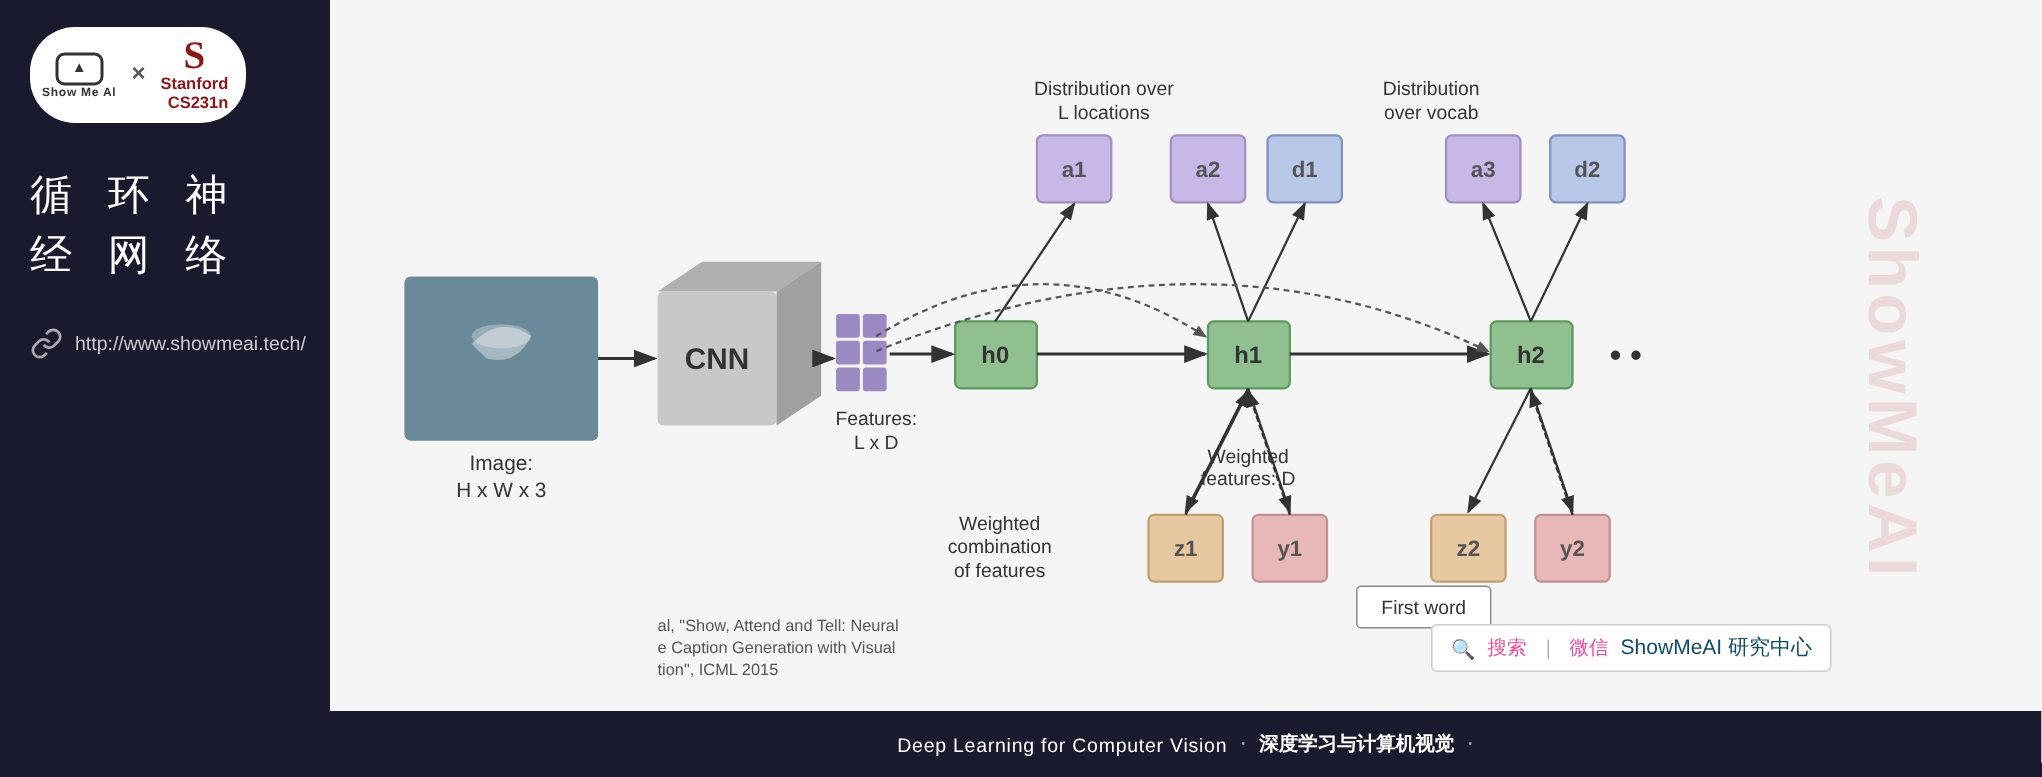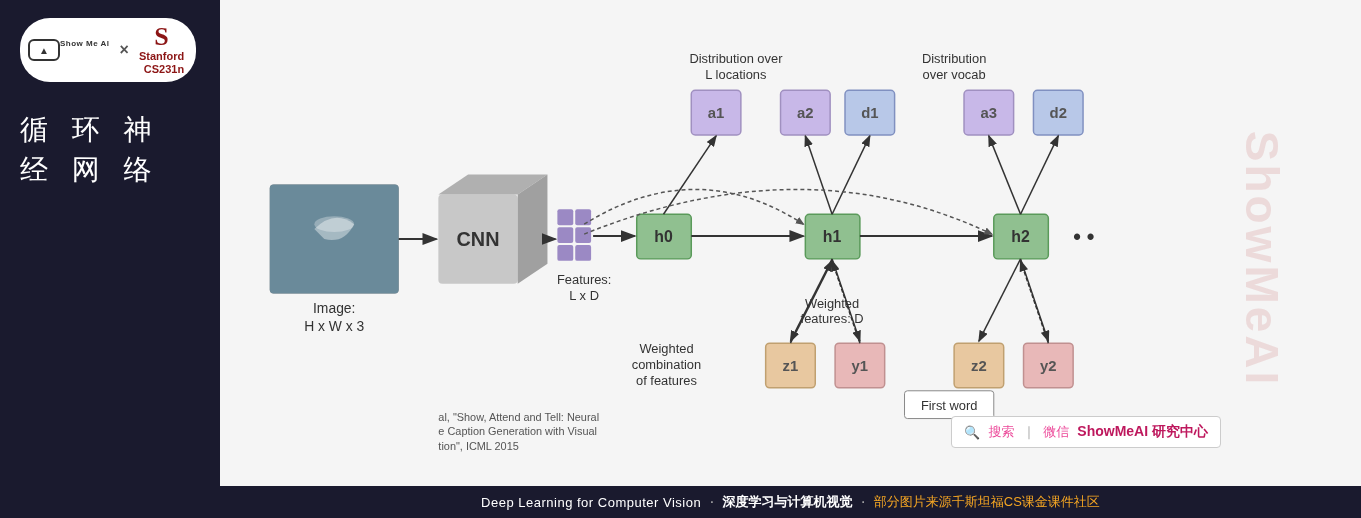--- a/index.html
+++ b/index.html
@@ -28,22 +28,22 @@
       display: flex;
       align-items: center;
       gap: 8px;
       background: white;
       border-radius: 30px;
       padding: 6px 12px 6px 8px;
       margin-bottom: 28px;
     }
     .showmeai-logo {
       display: flex;
-      flex-direction: row;
-      align-items: flex-start;
+      flex-direction: column;
+      align-items: center;
     }
     .logo-icon {
       width: 32px;
       height: 22px;
       border: 2px solid #333;
       border-radius: 6px;
       display: flex;
       align-items: center;
       justify-content: center;
       position: relative;
@@ -141,21 +141,21 @@
       width: 100%;
       height: 100%;
     }
 
     
     .footer-bar {
       position: absolute;
       bottom: 0;
       left: 0;
       right: 0;
-      height: 32px;
+      height: 44px;
       background: #1a1a2e;
       display: flex;
       align-items: center;
       justify-content: center;
       gap: 8px;
     }
     .footer-text {
       color: white;
       font-size: 13px;
       letter-spacing: 0.5px;
@@ -192,22 +192,22 @@
     .search-label {
       color: #ec4899;
     }
     .pipe {
       color: #999;
     }
     .wechat-label {
       color: #ec4899;
     }
     .brand-label {
-      color: #be185d;
-      font-weight: bold;
+      color: #0c4a6e;
+      font-weight: normal;
       font-size: 14px;
     }
   </style>
 </head>
 <body>
 
 <div class="left-panel">
 
   <div class="logo-area">
     <div class="showmeai-logo">
@@ -217,20 +217,27 @@
     <span class="times-sign">×</span>
     <div class="stanford-logo">
       <span class="stanford-s">S</span>
       <span class="stanford-text">Stanford<br>CS231n</span>
     </div>
   </div>
 
   <div class="main-title">循 环 神 经 网 络</div>
 
 
+  <div class="website-link">
+    <svg class="link-icon" viewBox="0 0 24 24" fill="none" stroke="#aaa" stroke-width="2">
+      <path d="M10 13a5 5 0 0 0 7.54.54l3-3a5 5 0 0 0-7.07-7.07l-1.72 1.71"></path>
+      <path d="M14 11a5 5 0 0 0-7.54-.54l-3 3a5 5 0 0 0 7.07 7.07l1.71-1.71"></path>
+    </svg>
+    <span class="website-url">http://www.showmeai.tech/</span>
+  </div>
 
 </div>
 
 <div class="right-panel">
 
   <div class="diagram-area">
     <svg class="diagram" viewBox="0 0 1100 440" xmlns="http://www.w3.org/2000/svg">
 
       <rect x="30" y="160" width="130" height="110" fill="#888" rx="4"></rect>
 
@@ -372,16 +379,15 @@
     <span class="pipe">｜</span>
     <span class="wechat-label">微信</span>
     <span class="brand-label">ShowMeAI 研究中心</span>
   </div>
 
   <div class="footer-bar">
     <span class="footer-text">Deep Learning for Computer Vision</span>
     <span class="footer-dot">·</span>
     <span class="footer-cn">深度学习与计算机视觉</span>
     <span class="footer-dot">·</span>
-    <span class="footer-highlight">部分图片来源千斯坦福CS课金课件社区</span>
   </div>
 
 </div>
 
 </body></html>

